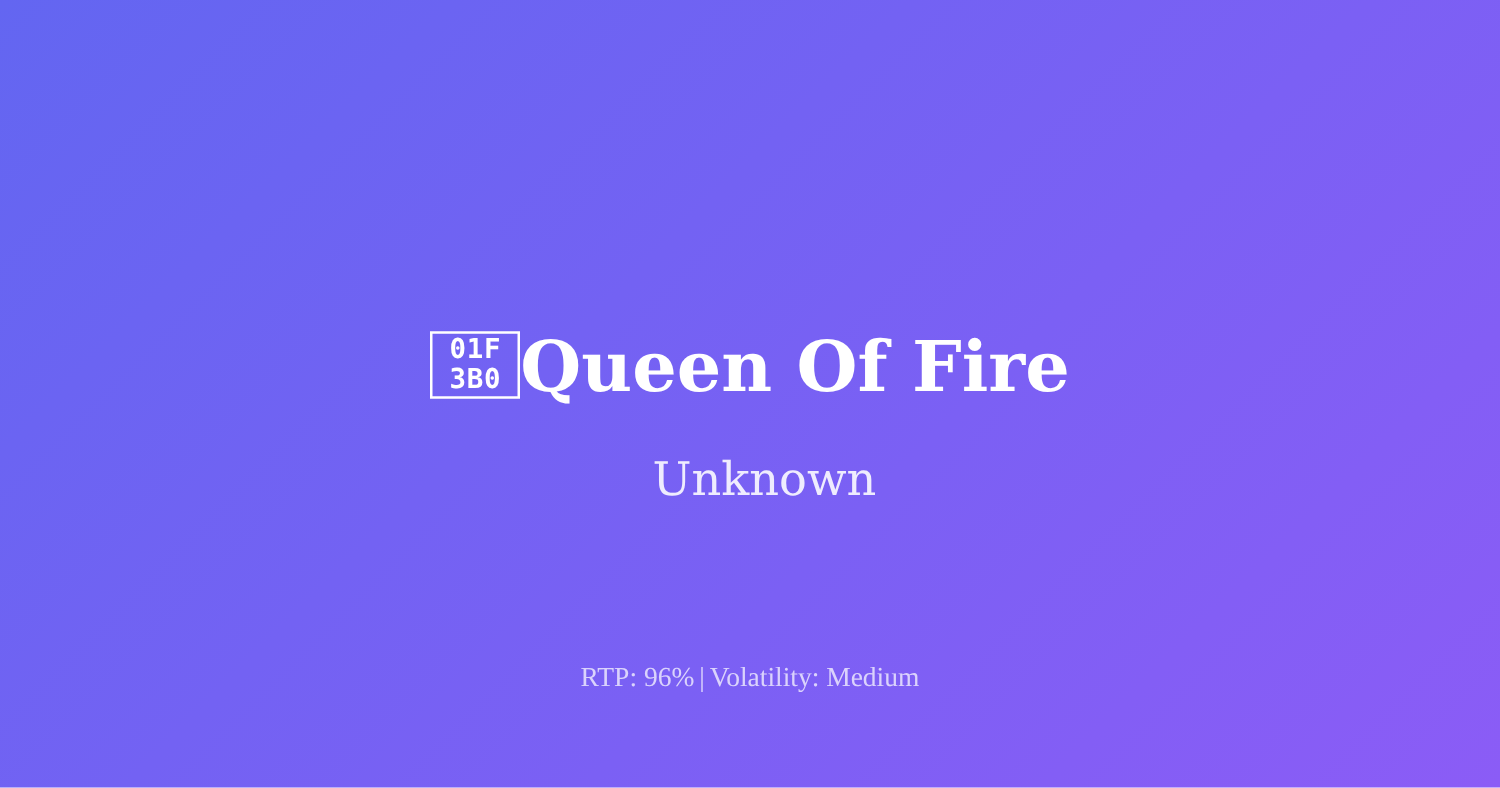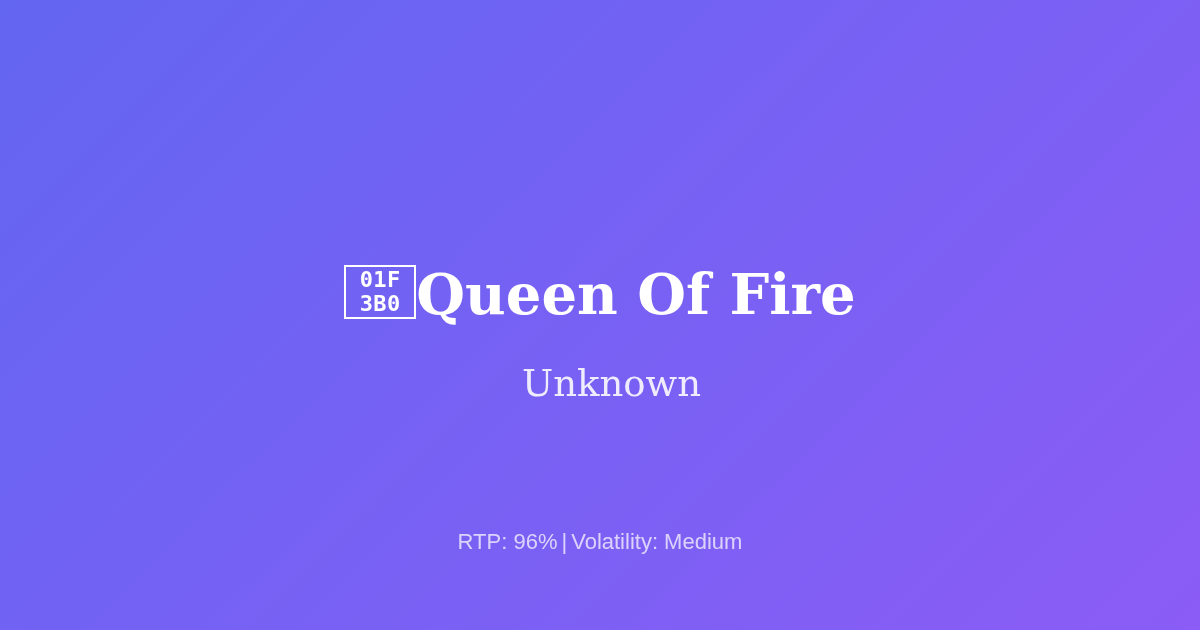--- a/index.html
+++ b/index.html
@@ -93,21 +93,21 @@
     padding-left: 23px;
   }
 
   
   #game-stats {
     position: absolute;
     left: 0;
     right: 0;
     top: 529px;
     text-align: center;
-    font-family: Liberation Sans, sans-serif;
+    font-family: Liberation Serif, serif;
     font-weight: 400;
     font-size: 22px;
     line-height: 1.2;
     color: rgba(255, 255, 255, 0.72);
     white-space: nowrap;
   }
   #game-stats .stat-sep {
     padding: 0 4px;
   }
 </style>

